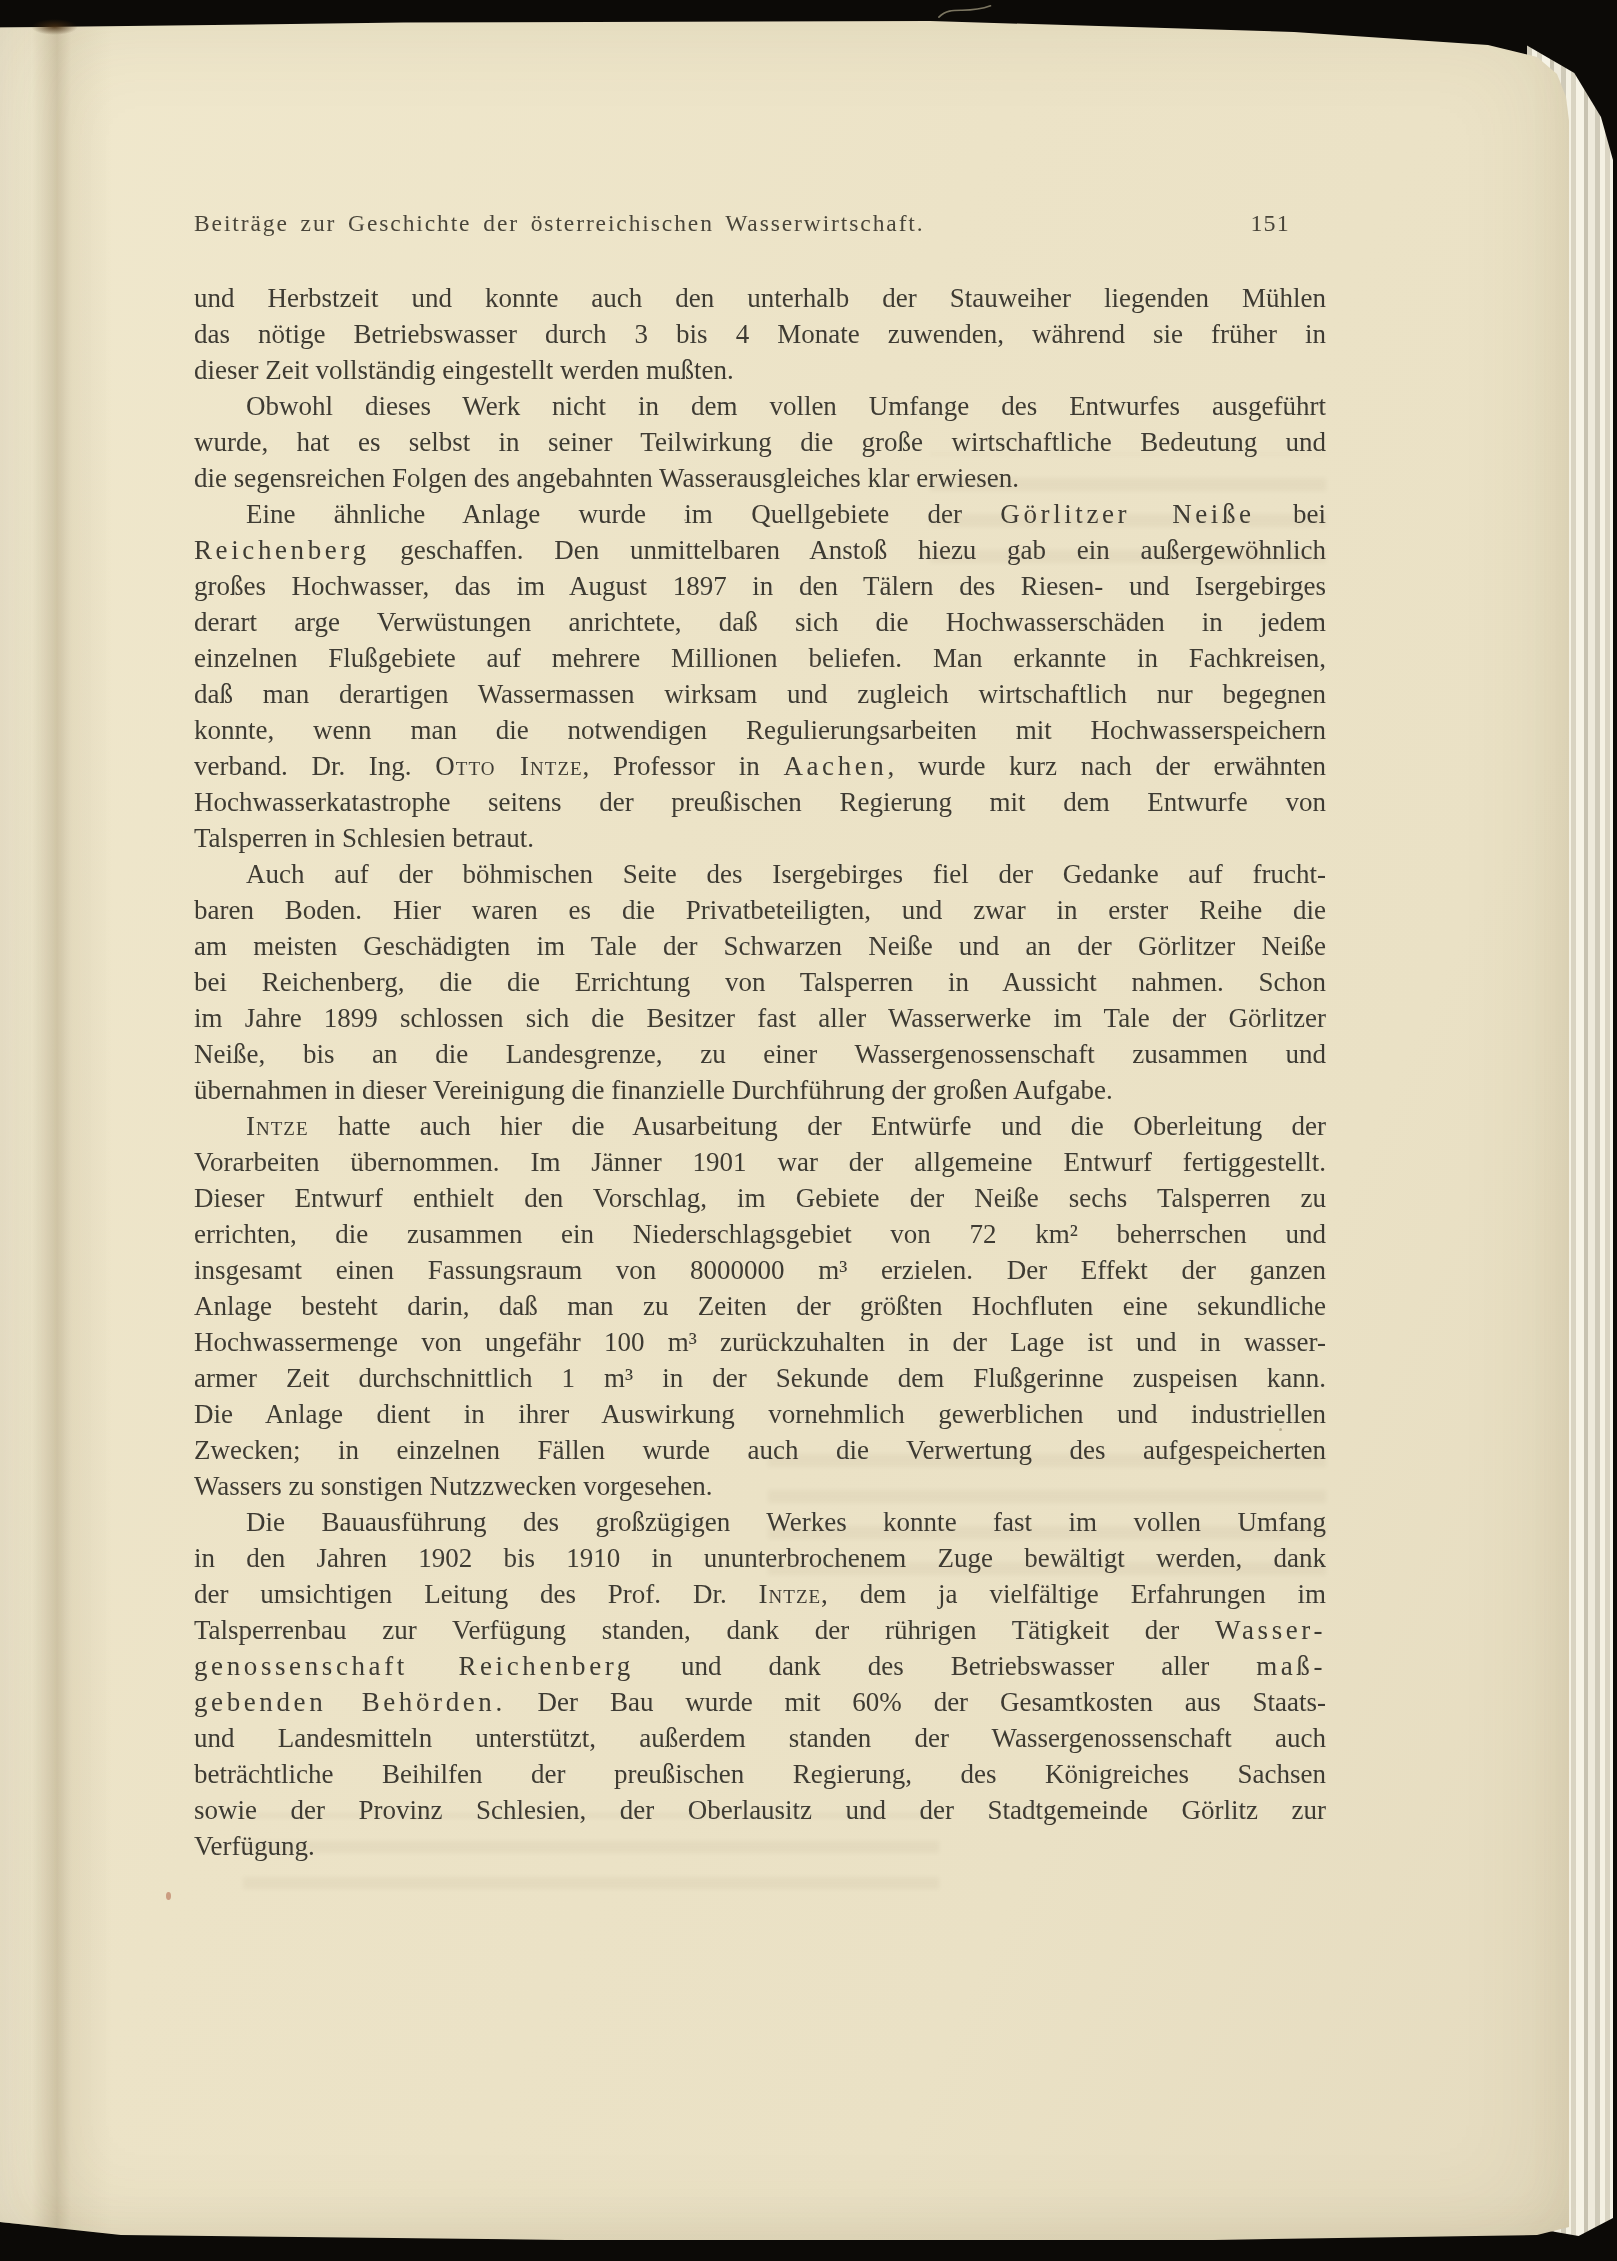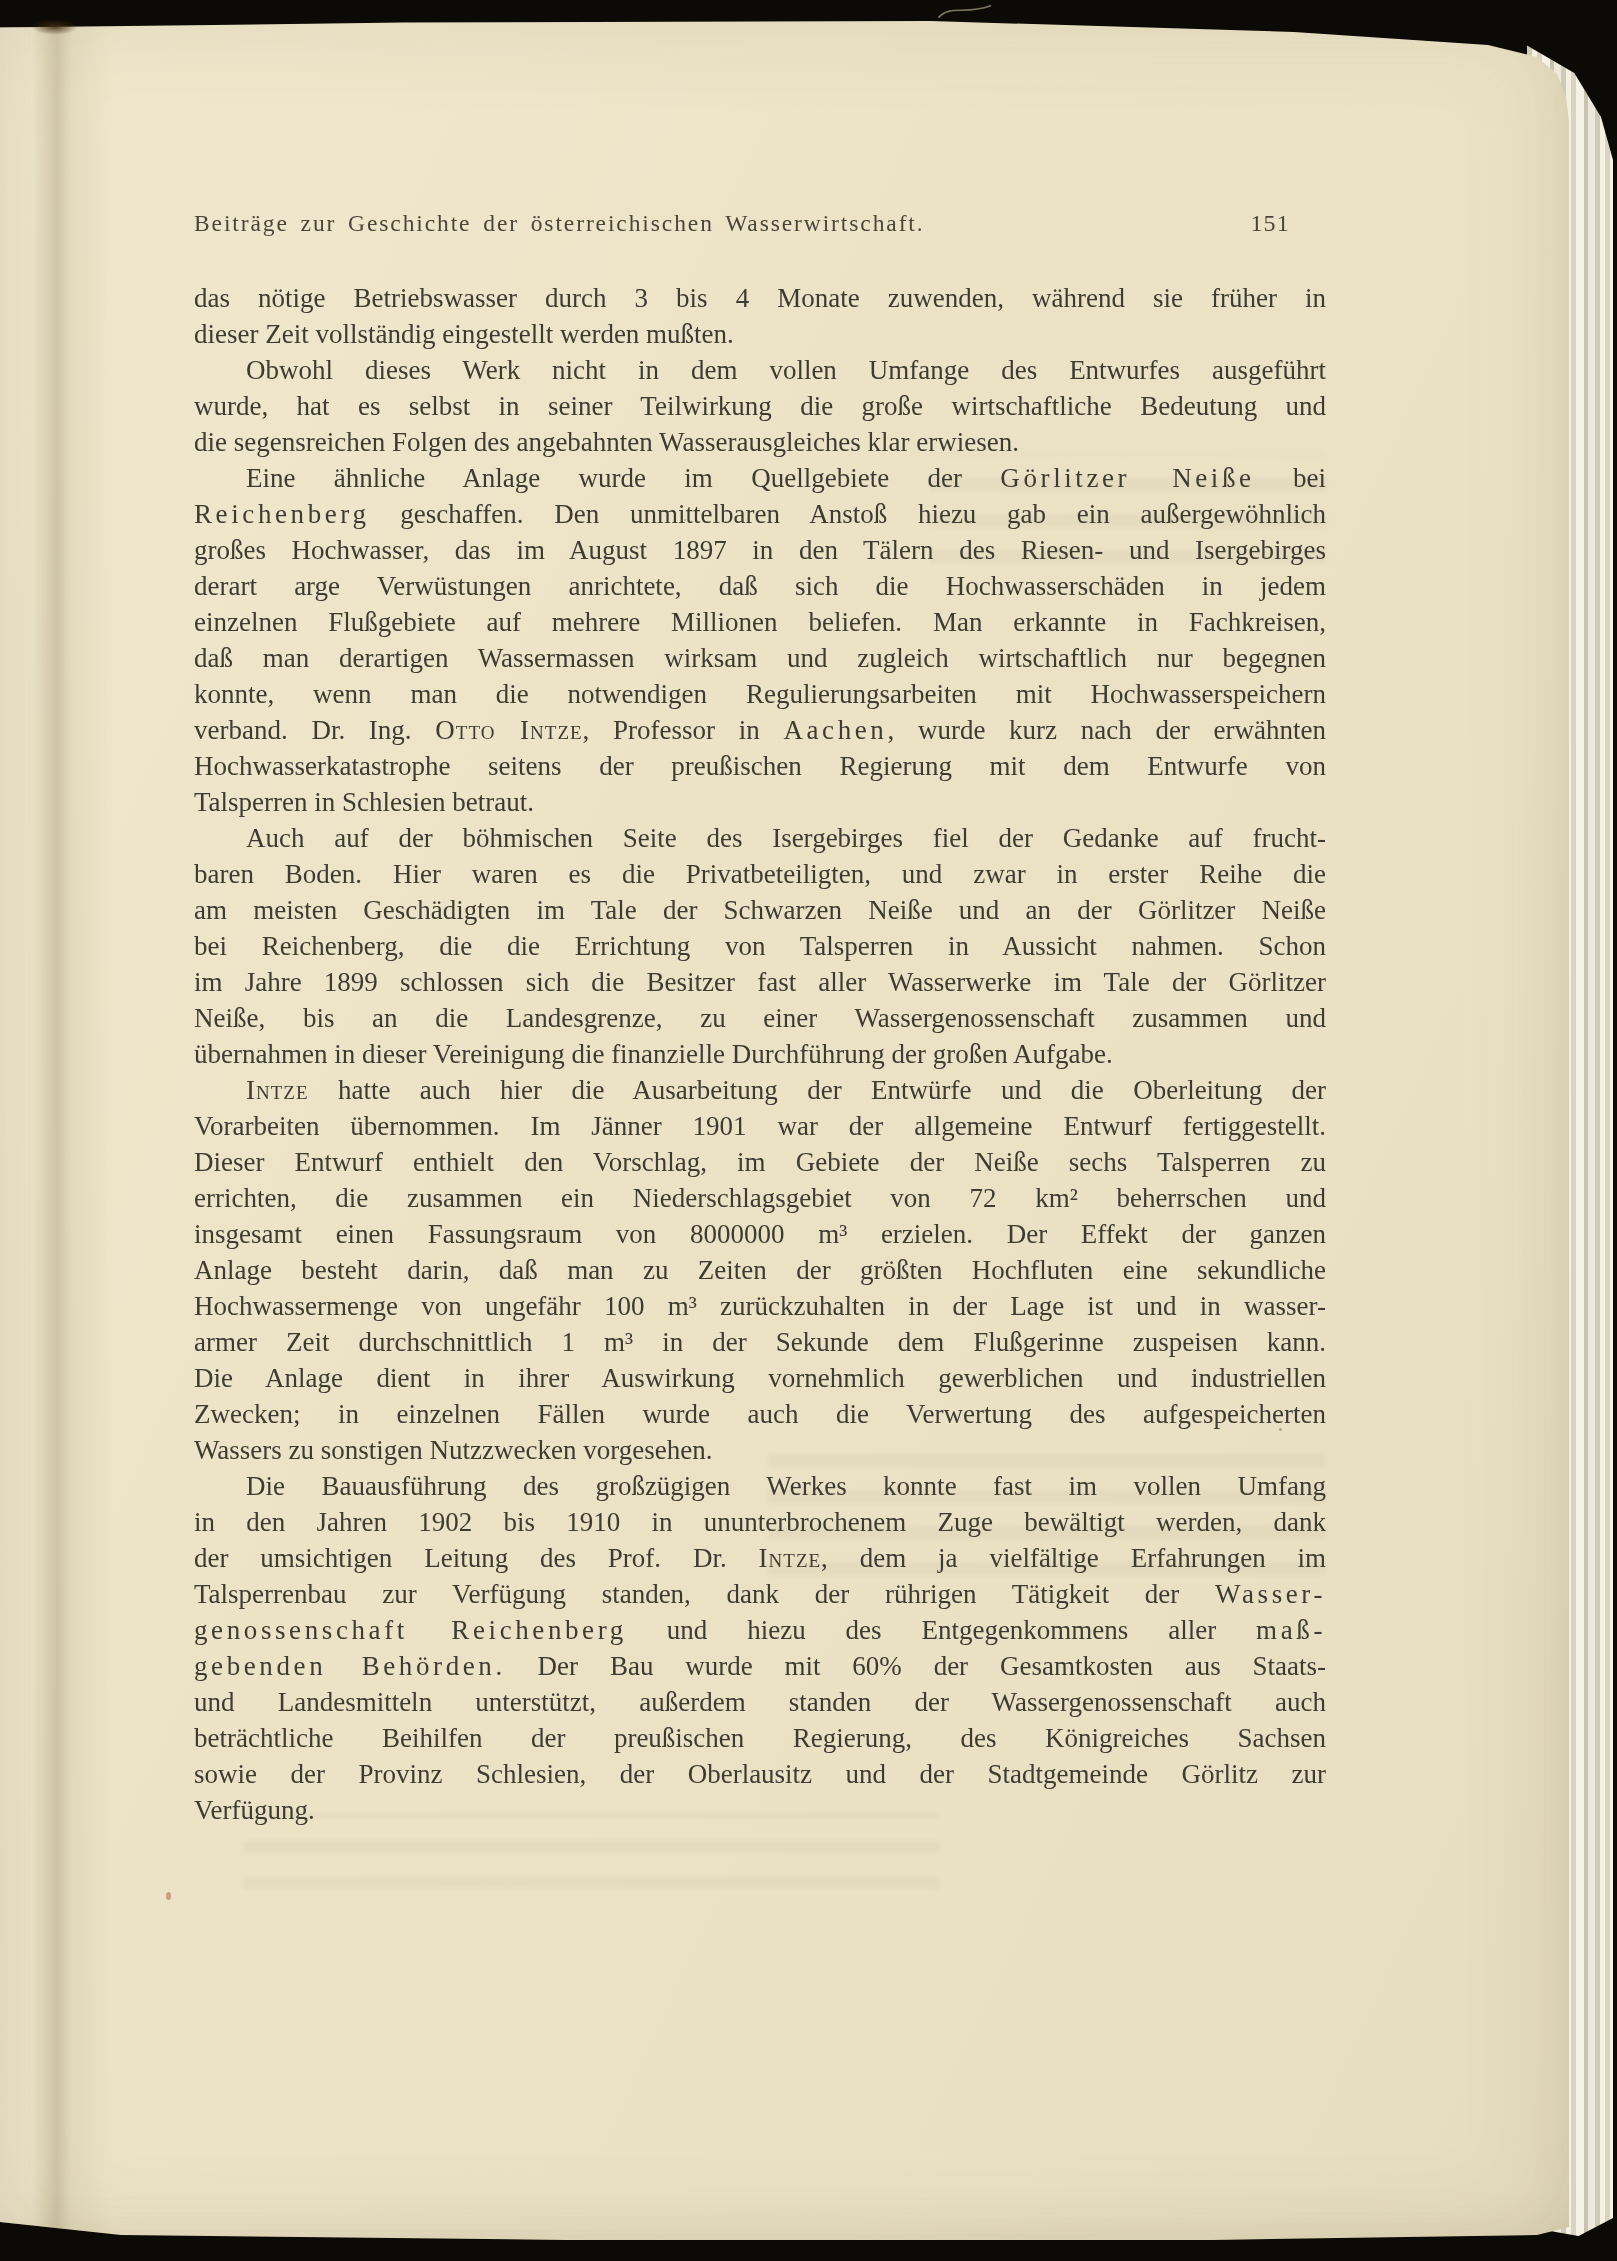--- a/index.html
+++ b/index.html
@@ -85,20 +85,21 @@
   <div class="bleed b1"></div>
   <div class="bleed b2"></div>
 
   <div class="header">
     <span class="title">Beiträge zur Geschichte der österreichischen Wasserwirtschaft.</span>
     <span class="pageno">151</span>
   </div>
 
   <div id="text-block">
       <div>
+        <div class="line"><span>und Herbstzeit und konnte auch den unterhalb der Stauweiher liegenden Mühlen</span></div>
         <div class="line"><span>das nötige Betriebswasser durch 3 bis 4 Monate zuwenden, während sie früher in</span></div>
         <div class="line pl"><span>dieser Zeit vollständig eingestellt werden mußten.</span></div>
       </div>
       <div>
         <div class="line ind"><span>Obwohl dieses Werk nicht in dem vollen Umfange des Entwurfes ausgeführt</span></div>
         <div class="line"><span>wurde, hat es selbst in seiner Teilwirkung die große wirtschaftliche Bedeutung und</span></div>
         <div class="line pl"><span>die segensreichen Folgen des angebahnten Wasserausgleiches klar erwiesen.</span></div>
       </div>
       <div>
         <div class="line ind"><span>Eine ähnliche Anlage wurde im Quellgebiete der </span><span class="ls">Görlitzer Neiße</span><span> bei</span></div>
@@ -132,21 +133,21 @@
         <div class="line"><span>armer Zeit durchschnittlich 1 m³ in der Sekunde dem Flußgerinne zuspeisen kann.</span></div>
         <div class="line"><span>Die Anlage dient in ihrer Auswirkung vornehmlich gewerblichen und industriellen</span></div>
         <div class="line"><span>Zwecken; in einzelnen Fällen wurde auch die Verwertung des aufgespeicherten</span></div>
         <div class="line pl"><span>Wassers zu sonstigen Nutzzwecken vorgesehen.</span></div>
       </div>
       <div>
         <div class="line ind"><span>Die Bauausführung des großzügigen Werkes konnte fast im vollen Umfang</span></div>
         <div class="line"><span>in den Jahren 1902 bis 1910 in ununterbrochenem Zuge bewältigt werden, dank</span></div>
         <div class="line"><span>der umsichtigen Leitung des Prof. Dr. </span><span class="sc">Intze</span><span>, dem ja vielfältige Erfahrungen im</span></div>
         <div class="line"><span>Talsperrenbau zur Verfügung standen, dank der rührigen Tätigkeit der </span><span class="ls">Wasser-</span></div>
-        <div class="line"><span class="ls">genossenschaft Reichenberg</span><span> und hiezu des Entgegenkommens aller </span><span class="ls">maß-</span></div>
+        <div class="line"><span class="ls">genossenschaft Reichenberg</span><span> und dank des Betriebswasser aller </span><span class="ls">maß-</span></div>
         <div class="line"><span class="ls">gebenden Behörden.</span><span> Der Bau wurde mit 60% der Gesamtkosten aus Staats-</span></div>
         <div class="line"><span>und Landesmitteln unterstützt, außerdem standen der Wassergenossenschaft auch</span></div>
         <div class="line"><span>beträchtliche Beihilfen der preußischen Regierung, des Königreiches Sachsen</span></div>
         <div class="line"><span>sowie der Provinz Schlesien, der Oberlausitz und der Stadtgemeinde Görlitz zur</span></div>
         <div class="line pl"><span>Verfügung.</span></div>
       </div>
     </div>
 
   <div class="speck red"></div>
   <div class="speck d1"></div>

